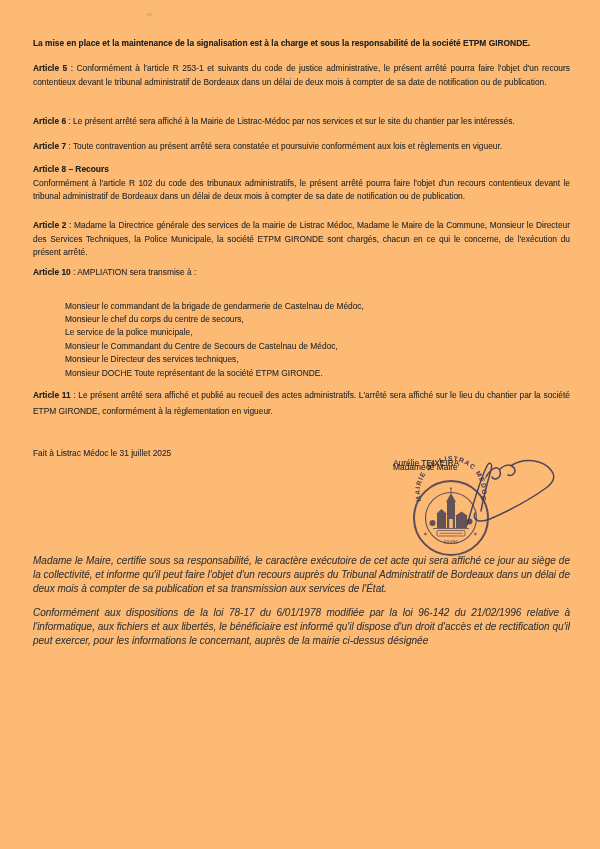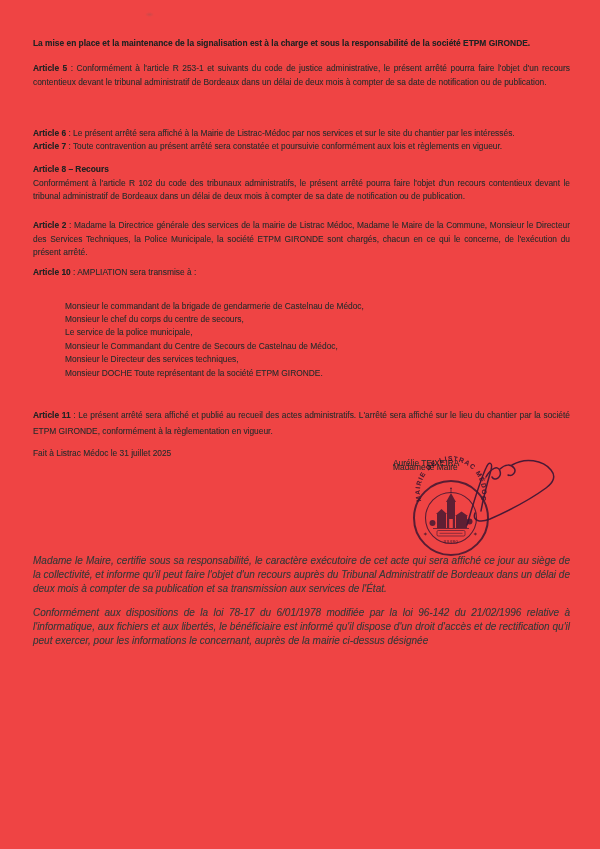--- a/index.html
+++ b/index.html
@@ -1,20 +1,20 @@
 <!DOCTYPE html>
 <html lang="fr"><head>
 <meta charset="utf-8">
 <style>
   html,body{margin:0;padding:0;background:#e8e8e8;}
   .page{
     position:relative;
     width:600px;height:849px;
     margin:0 auto;
-    background:#ef4444;
+    background:#fdba74;
     overflow:hidden;
     font-family:"Liberation Sans","DejaVu Sans",sans-serif;
     font-size:8.4px;
     line-height:13.5px;
     color:#2d2d2d;
     text-shadow:0 0 .3px rgba(40,40,40,.35);
   }
   .blk{position:absolute;left:33px;width:537px;}
   .just{text-align:justify;}
   .nowrap{white-space:nowrap;overflow:hidden;}
@@ -35,21 +35,21 @@
 <body>
 
 <div class="page">
 
   <div class="smudge"></div>
 
   <div class="blk nowrap b" style="top:37px;">La mise en place et la maintenance de la signalisation est à la charge et sous la responsabilité de la société ETPM GIRONDE.</div>
 
   <div class="blk just" style="top:62px;"><b>Article 5</b><span> : </span><span>Conformément à l'article R 253-1 et suivants du code de justice administrative, le présent arrêté pourra faire l'objet d'un recours contentieux devant le tribunal administratif de Bordeaux dans un délai de deux mois à compter de sa date de notification ou de publication.</span></div>
 
-  <div class="blk nowrap" style="top:115px;margin-top:12px;"><b>Article 6</b><span> : </span><span>Le présent arrêté sera affiché à la Mairie de Listrac-Médoc par nos services et sur le site du chantier par les intéressés.</span></div>
+  <div class="blk nowrap" style="top:115px;"><b>Article 6</b><span> : </span><span>Le présent arrêté sera affiché à la Mairie de Listrac-Médoc par nos services et sur le site du chantier par les intéressés.</span></div>
 
   <div class="blk nowrap" style="top:140px;"><b>Article 7</b><span> : </span><span>Toute contravention au présent arrêté sera constatée et poursuivie conformément aux lois et règlements en vigueur.</span></div>
 
   <div class="blk just" style="top:163px;">
     <div class="b">Article 8 – Recours</div>
     <span>Conformément à l'article R 102 du code des tribunaux administratifs, le présent arrêté pourra faire l'objet d'un recours contentieux devant le tribunal administratif de Bordeaux dans un délai de deux mois à compter de sa date de notification ou de publication.</span>
   </div>
 
   <div class="blk just" style="top:219px;"><b>Article 2</b><span> : </span><span>Madame la Directrice générale des services de la mairie de Listrac Médoc, Madame le Maire de la Commune, Monsieur le Directeur des Services Techniques, la Police Municipale, la société ETPM GIRONDE sont chargés, chacun en ce qui le concerne, de l'exécution du présent arrêté.</span></div>
 
@@ -58,21 +58,21 @@
     <ul class="amp">
       <li>Monsieur le commandant de la brigade de gendarmerie de Castelnau de Médoc,</li>
       <li>Monsieur le chef du corps du centre de secours,</li>
       <li>Le service de la police municipale,</li>
       <li>Monsieur le Commandant du Centre de Secours de Castelnau de Médoc,</li>
       <li>Monsieur le Directeur des services techniques,</li>
       <li>Monsieur DOCHE Toute représentant de la société ETPM GIRONDE.</li>
     </ul>
   </div>
 
-  <div class="blk just a11" style="top:407px;"><b>Article 11</b><span> : </span><span>Le présent arrêté sera affiché et publié au recueil des actes administratifs. L'arrêté sera affiché sur le lieu du chantier par la société ETPM GIRONDE, conformément à la règlementation en vigueur.</span></div>
+  <div class="blk just a11" style="top:387px;"><b>Article 11</b><span> : </span><span>Le présent arrêté sera affiché et publié au recueil des actes administratifs. L'arrêté sera affiché sur le lieu du chantier par la société ETPM GIRONDE, conformément à la règlementation en vigueur.</span></div>
 
   <div class="blk nowrap" style="top:447px;width:320px;">Fait à Listrac Médoc le 31 juillet 2025</div>
 
   <div class="sig-col" style="top:461px;">Madame le Maire</div>
   <div class="sig-col" style="top:457px;">Aurélie TEIXEIRA</div>
 
   <div class="stampwrap">
     <svg width="172" height="118" viewBox="0 0 172 118">
       <g stroke="#4353b4" fill="none" opacity="0.85">
         <circle cx="50" cy="63" r="37" stroke-width="2"></circle>

